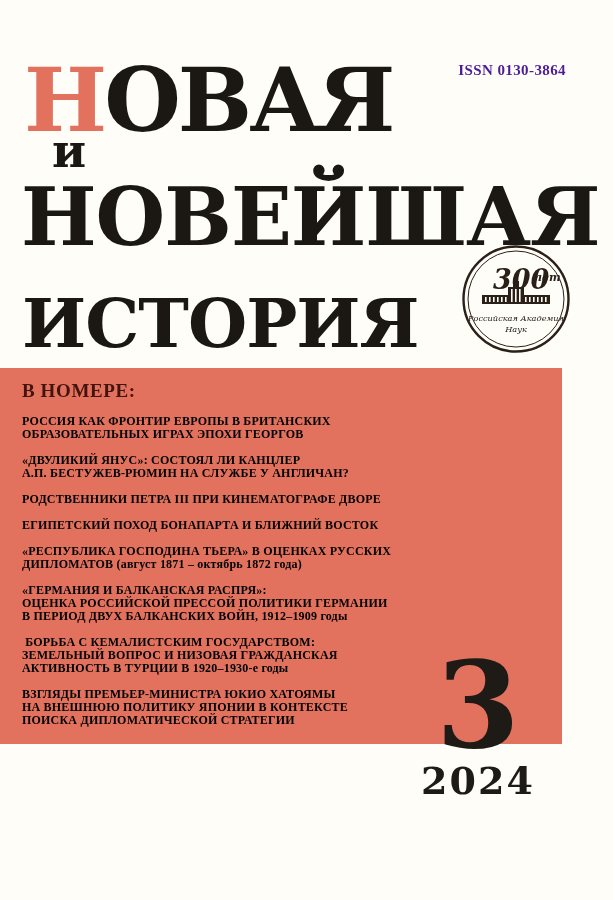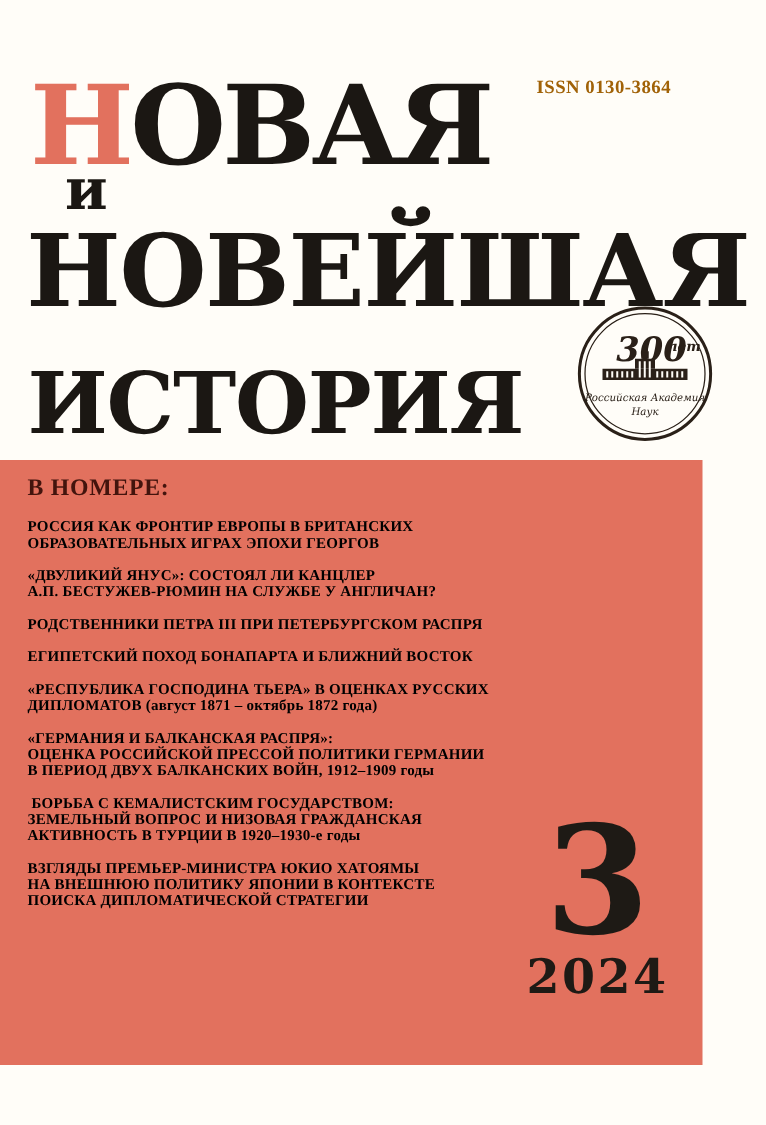--- a/index.html
+++ b/index.html
@@ -7,44 +7,44 @@
     width:613px;height:900px;
     background:#fffdf8;
     font-family:"Liberation Serif", serif;
     position:relative;
     overflow:hidden;
   }
   .page{position:absolute;left:0;top:0;width:613px;height:900px;}
 
   .issn{
     position:absolute;top:62px;left:400px;width:166px;
-    text-align:center;
+    text-align:right;
     font-family:"Liberation Serif", serif;
     font-weight:bold;font-size:15px;
-    color:#a16207;letter-spacing:.4px;
+    color:#4c1d95;letter-spacing:.4px;
   }
 
   .title-line{
     position:absolute;
     font-family:"DejaVu Serif", serif;
     font-weight:bold;
     color:#1b1713;
     line-height:1;
     white-space:nowrap;
   }
   .t1{left:24px;top:56px;font-size:88px;letter-spacing:-3px;}
   .t1 .initial{color:#e2715e;}
   .t2{left:52px;top:128px;font-size:46px;letter-spacing:0;}
   .t3{left:21px;top:177px;font-size:80px;letter-spacing:-1px;}
   .t4{left:22px;top:289px;font-size:68px;letter-spacing:-1px;text-align:right;}
 
   .seal{position:absolute;left:460px;top:243px;width:112px;height:112px;}
 
   .panel{
-    position:absolute;left:0;top:368px;width:562px;height:484px;
+    position:absolute;left:0;top:368px;width:562px;height:376px;
     background:#e2715e;
     box-sizing:border-box;
     padding:12px 18px 0 22px;
   }
   .panel-heading{
     font-family:"Liberation Serif", serif;
     font-weight:bold;font-size:19px;
     color:#43140d;letter-spacing:.6px;
     margin:0 0 13px 0;
   }
@@ -109,21 +109,21 @@
     <text x="56" y="78" text-anchor="middle" font-family="DejaVu Serif, serif" font-style="italic" font-size="8.2" fill="#2a2018">Российская Академия</text>
     <text x="56" y="89" text-anchor="middle" font-family="DejaVu Serif, serif" font-style="italic" font-size="8.2" fill="#2a2018">Наук</text>
   </svg>
 
   <div class="panel">
     <div class="panel-heading">В НОМЕРЕ:</div>
     <div class="toc-item">РОССИЯ КАК ФРОНТИР ЕВРОПЫ В БРИТАНСКИХ
 ОБРАЗОВАТЕЛЬНЫХ ИГРАХ ЭПОХИ ГЕОРГОВ</div>
     <div class="toc-item">«ДВУЛИКИЙ ЯНУС»: СОСТОЯЛ ЛИ КАНЦЛЕР
 А.П. БЕСТУЖЕВ-РЮМИН НА СЛУЖБЕ У АНГЛИЧАН?</div>
-    <div class="toc-item">РОДСТВЕННИКИ ПЕТРА III ПРИ ПЕТЕРБУРГСКОМ РАСПРЯ</div>
+    <div class="toc-item">РОДСТВЕННИКИ ПЕТРА III ПРИ КИНЕМАТОГРАФЕ ДВОРЕ</div>
     <div class="toc-item">ЕГИПЕТСКИЙ ПОХОД БОНАПАРТА И БЛИЖНИЙ ВОСТОК</div>
     <div class="toc-item">«РЕСПУБЛИКА ГОСПОДИНА ТЬЕРА» В ОЦЕНКАХ РУССКИХ
 ДИПЛОМАТОВ (август 1871 – октябрь 1872 года)</div>
     <div class="toc-item">«ГЕРМАНИЯ И БАЛКАНСКАЯ РАСПРЯ»:
 ОЦЕНКА РОССИЙСКОЙ ПРЕССОЙ ПОЛИТИКИ ГЕРМАНИИ
 В ПЕРИОД ДВУХ БАЛКАНСКИХ ВОЙН, 1912–1909 годы</div>
     <div class="toc-item"> БОРЬБА С КЕМАЛИСТСКИМ ГОСУДАРСТВОМ:
 ЗЕМЕЛЬНЫЙ ВОПРОС И НИЗОВАЯ ГРАЖДАНСКАЯ
 АКТИВНОСТЬ В ТУРЦИИ В 1920–1930-е годы</div>
     <div class="toc-item">ВЗГЛЯДЫ ПРЕМЬЕР-МИНИСТРА ЮКИО ХАТОЯМЫ

